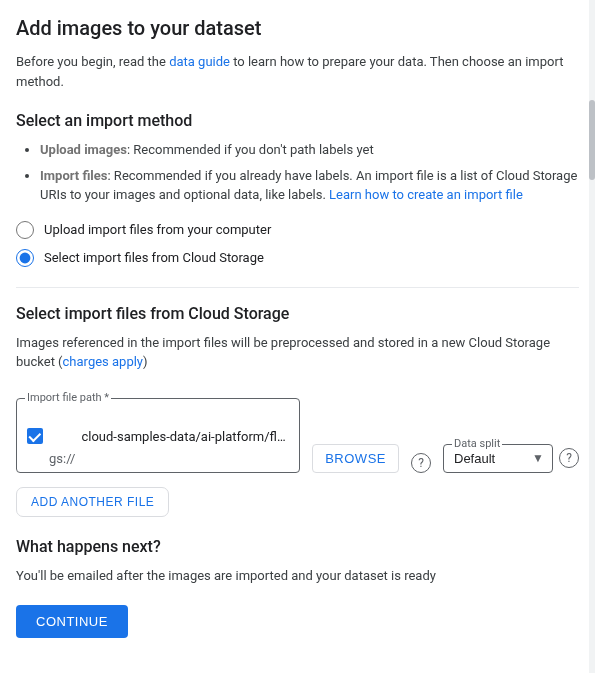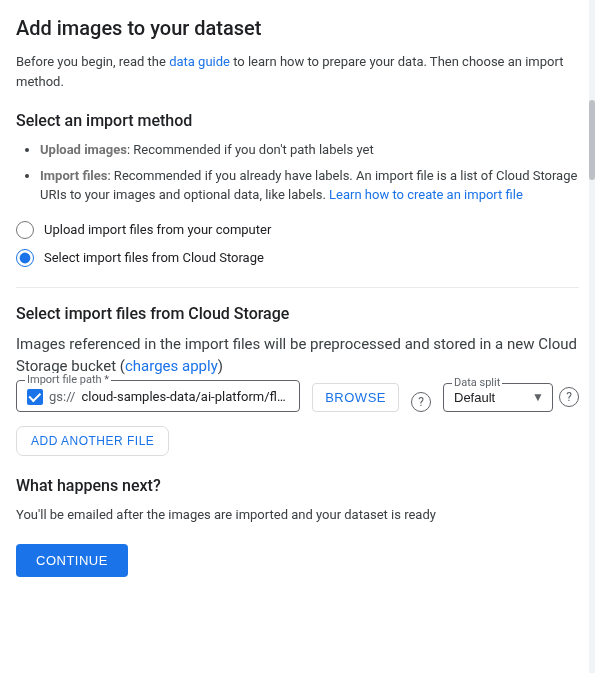--- a/index.html
+++ b/index.html
@@ -76,23 +76,23 @@
       color: #202124;
     }
 
     .cloud-section {
       border-top: 1px solid #e8eaed;
       padding-top: 16px;
       margin-bottom: 20px;
     }
 
     .cloud-description {
-      font-size: 15px;
+      font-size: 13px;
       color: #3c4043;
-      margin-bottom: 2px;
+      margin-bottom: 26px;
       line-height: 1.5;
     }
 
     .file-input-row {
       display: flex;
       align-items: flex-end;
       gap: 12px;
       margin-bottom: 14px;
     }
 
@@ -132,20 +132,21 @@
       height: 5px;
       border-left: 2px solid white;
       border-bottom: 2px solid white;
       transform: rotate(-45deg) translateY(-1px);
       display: block;
     }
     .gs-prefix {
       font-size: 13px;
       color: #5f6368;
       flex-shrink: 0;
+      margin-top: 44px;
     }
     .file-path-text {
       font-size: 13px;
       color: #202124;
       overflow: hidden;
       text-overflow: ellipsis;
       white-space: nowrap;
       flex: 1;
     }
 

